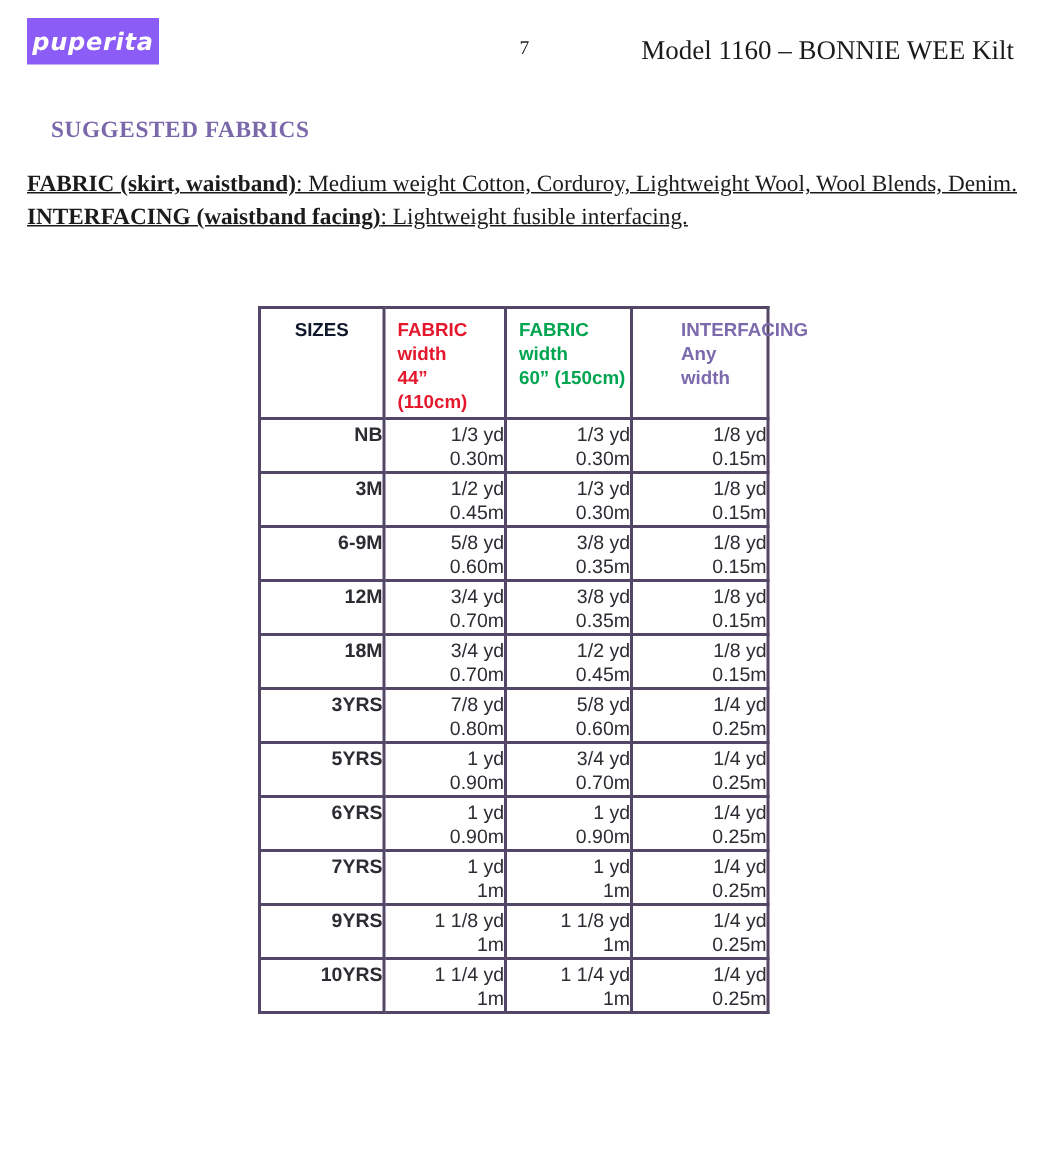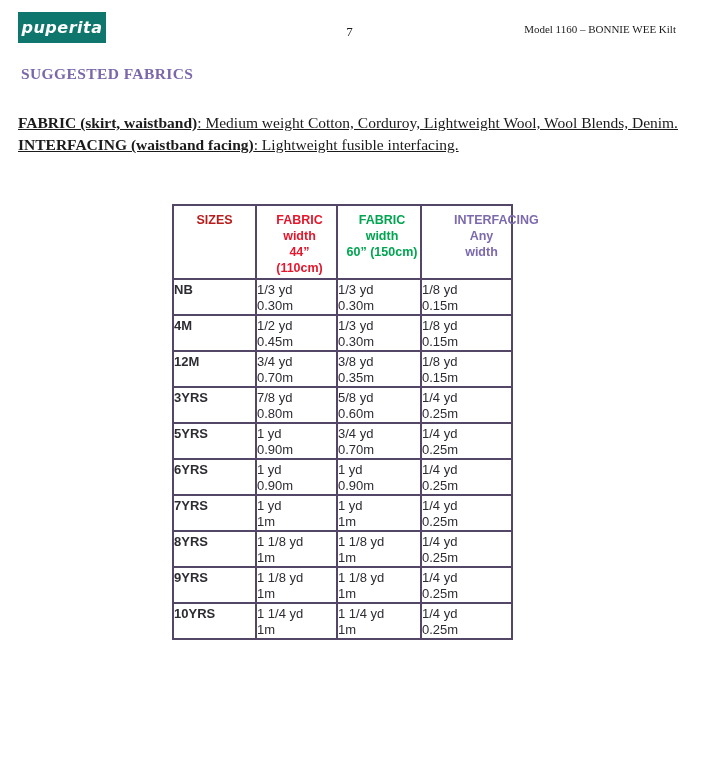--- a/index.html
+++ b/index.html
@@ -22,111 +22,123 @@
     font-style: italic; font-weight: bold;
     font-size: 16px; letter-spacing: 0.5px;
   }
   .page-number {
     position: absolute; left: 0; top: 24px; width: 699px;
     text-align: center;
     font-size: 13px;
   }
   .doc-title {
     position: absolute; right: 33px; top: 23px;
-    font-size: 11px;
+    font-size: 18px;
   }
   .heading {
     position: absolute; left: 18px; top: 62px;
-    margin: 3px;
+    margin: 16px;
     font-size: 15.5px; font-weight: bold;
     letter-spacing: 0.4px;
   }
   .body-text {
     position: absolute; left: 18px; top: 112px; width: 666px;
     font-size: 15.5px; line-height: 22px; text-decoration: underline;
   }
   .body-text .bold { font-weight: bold; }
   table.fabric {
     position: absolute; left: 172px; top: 204px;
     border-collapse: collapse;
     table-layout: fixed;
     width: 339px;
   }
   table.fabric th, table.fabric td {
     border: 2px solid var(--border);
     font-family: "Liberation Sans", sans-serif;
   }
   table.fabric th {
     vertical-align: top;
-    text-align: center;
+    text-align: left;
     padding: 6px 2px 2px 8px;
     height: 48px;
     font-size: 12.5px; font-weight: bold;
     line-height: 16px;
   }
   table.fabric th.col0 { text-align: center; padding-left: 2px; }
   table.fabric td {
     height: 35.5px;
     vertical-align: top;
-    text-align: left;
+    text-align: right;
     padding: 2px 0 0 0;
     font-size: 13px;
     line-height: 16px;
     color: #2e2c33;
   }
   table.fabric td.size { font-weight: bold; color: #2e2c33; }
 </style>
 </head>
 <body>
 
 <div class="page">
 
-  <div class="logo" style="background: #0f766e;">puperita</div>
+  <div class="logo" style="background: #8b5cf6;">puperita</div>
   <div class="page-number">7</div>
   <div class="doc-title">Model 1160 – BONNIE WEE Kilt</div>
 
   <h1 class="heading" style="color: rgb(122, 104, 171);">SUGGESTED FABRICS</h1>
 
   <div class="body-text">
     <span class="bold">FABRIC (skirt, waistband)</span><span>: Medium weight Cotton, Corduroy, Lightweight Wool, Wool Blends, Denim.</span><br>
     <span class="bold">INTERFACING (waistband facing)</span><span>: Lightweight fusible interfacing.</span>
   </div>
 
   <table class="fabric">
     <colgroup>
       <col style="width:83px">
         <col style="width:81px">
         <col style="width:84px">
         <col style="width:91px">
     </colgroup>
     <thead>
       <tr id="header-row">
-          <th class="col0" style="color: #b91c1c; border-radius: 23px;">SIZES</th>
+          <th class="col0" style="color: #0f172a; border-radius: 23px;">SIZES</th>
           <th class="col1" style="color: rgb(229, 23, 44);">FABRIC<br>width<br>44” (110cm)</th>
           <th class="col2" style="color: rgb(0, 165, 80);">FABRIC<br>width<br>60” (150cm)</th>
           <th class="col3" style="color: rgb(124, 106, 173); padding-left: 32px;">INTERFACING<br>Any width</th>
         </tr>
     </thead>
     <tbody id="table-body">
         <tr>
           <td class="size">NB</td>
           <td>1/3 yd<br>0.30m</td>
           <td>1/3 yd<br>0.30m</td>
           <td>1/8 yd<br>0.15m</td>
         </tr>
         <tr>
-          <td class="size">4M</td>
+          <td class="size">3M</td>
           <td>1/2 yd<br>0.45m</td>
           <td>1/3 yd<br>0.30m</td>
+          <td>1/8 yd<br>0.15m</td>
+        </tr>
+        <tr>
+          <td class="size">6-9M</td>
+          <td>5/8 yd<br>0.60m</td>
+          <td>3/8 yd<br>0.35m</td>
           <td>1/8 yd<br>0.15m</td>
         </tr>
         <tr>
           <td class="size">12M</td>
           <td>3/4 yd<br>0.70m</td>
           <td>3/8 yd<br>0.35m</td>
+          <td>1/8 yd<br>0.15m</td>
+        </tr>
+        <tr>
+          <td class="size">18M</td>
+          <td>3/4 yd<br>0.70m</td>
+          <td>1/2 yd<br>0.45m</td>
           <td>1/8 yd<br>0.15m</td>
         </tr>
         <tr>
           <td class="size">3YRS</td>
           <td>7/8 yd<br>0.80m</td>
           <td>5/8 yd<br>0.60m</td>
           <td>1/4 yd<br>0.25m</td>
         </tr>
         <tr>
           <td class="size">5YRS</td>
@@ -140,26 +152,20 @@
           <td>1 yd<br>0.90m</td>
           <td>1/4 yd<br>0.25m</td>
         </tr>
         <tr>
           <td class="size">7YRS</td>
           <td>1 yd<br>1m</td>
           <td>1 yd<br>1m</td>
           <td>1/4 yd<br>0.25m</td>
         </tr>
         <tr>
-          <td class="size">8YRS</td>
-          <td>1 1/8 yd<br>1m</td>
-          <td>1 1/8 yd<br>1m</td>
-          <td>1/4 yd<br>0.25m</td>
-        </tr>
-        <tr>
           <td class="size">9YRS</td>
           <td>1 1/8 yd<br>1m</td>
           <td>1 1/8 yd<br>1m</td>
           <td>1/4 yd<br>0.25m</td>
         </tr>
         <tr>
           <td class="size">10YRS</td>
           <td>1 1/4 yd<br>1m</td>
           <td>1 1/4 yd<br>1m</td>
           <td>1/4 yd<br>0.25m</td>

